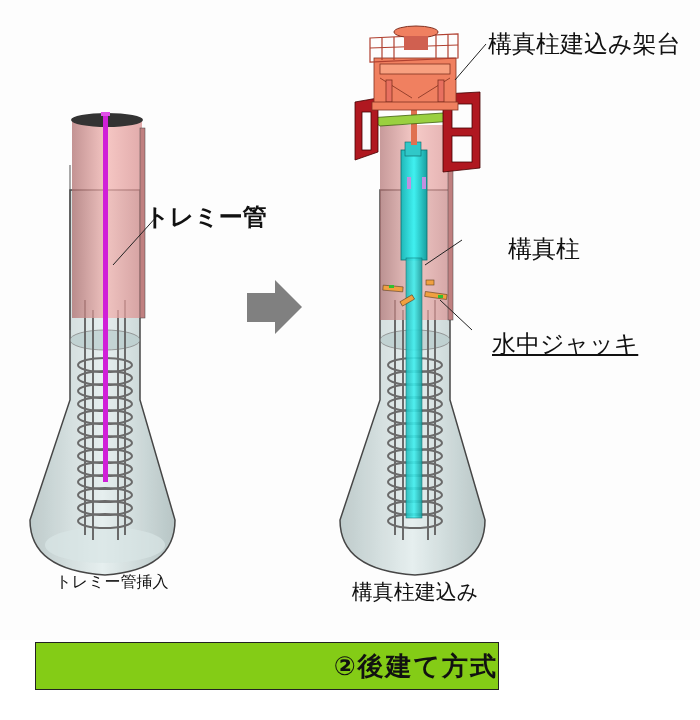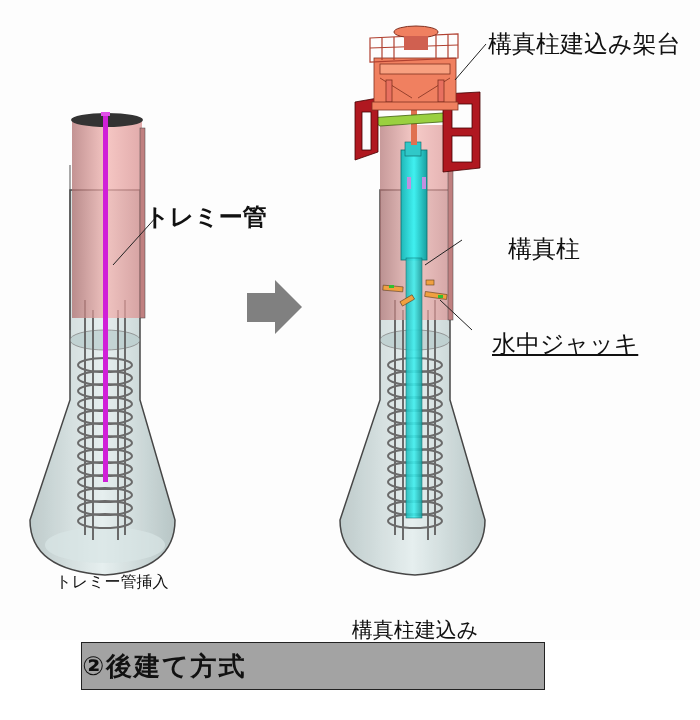--- a/index.html
+++ b/index.html
@@ -3,21 +3,21 @@
 <meta charset="utf-8">
 <style>
   html, body { margin:0; padding:0; }
   body { width:700px; height:720px; background:#ffffff; position:relative; overflow:hidden;
          font-family:"DejaVu Sans", sans-serif; color:#111; }
   .figure-bg { position:absolute; left:0; top:0; width:700px; height:640px; background:#fdfdfd; }
   svg.drawing { position:absolute; left:0; top:0; }
   .label { position:absolute; font-size:24px; white-space:nowrap; line-height:1.2; }
   .caption { position:absolute; font-size:20px; line-height:28px; text-align:center; }
   .title-box { position:absolute; left:35px; top:642px; width:462px; height:46px;
-               border:1.5px solid #222; background:#a3a3a3; display:flex; align-items:center; justify-content:flex-start;margin-left:46px; }
+               border:1.5px solid #222; background:#84cc16; display:flex; align-items:center; justify-content:flex-end; }
   .title-box span { font-size:26px; font-weight:bold; letter-spacing:2px; }
 </style>
 </head>
 <body>
 
 <div class="figure-bg"></div>
 
 <svg class="drawing" width="700" height="640" viewBox="0 0 700 640">
   <defs>
     <linearGradient id="casingGrad" x1="0" x2="1">
@@ -161,17 +161,17 @@
 </svg>
 
 <div class="label" style="left:145px; top:203px;font-weight:bold;">トレミー管</div>
 <div class="label" style="left:488px; top:30px;">構真柱建込み架台</div>
 <div class="label" style="left:464px; top:235px;margin-left:44px;">構真柱</div>
 <div class="label" style="left:492px; top:330px;text-decoration:underline;">水中ジャッキ</div>
 
 <div class="caption" style="left:22px; top:568px; width:180px; font-size:16px;">
   <div>トレミー管挿入</div>
 </div>
-<div class="caption" style="left:325px; top:578px; width:180px; font-size:21px;margin-top:38px;">構真柱建込み</div>
+<div class="caption" style="left:325px; top:578px; width:180px; font-size:21px;">構真柱建込み</div>
 
 <div class="title-box">
   <span>②後建て方式</span>
 </div>
 
 </body></html>

